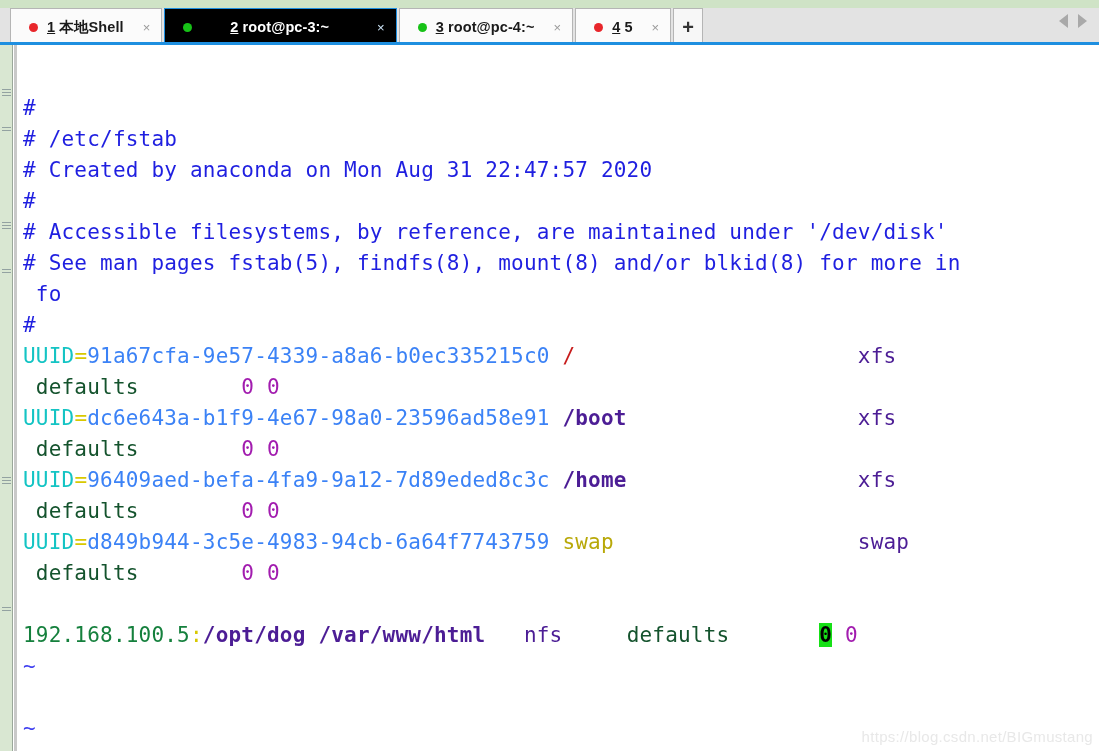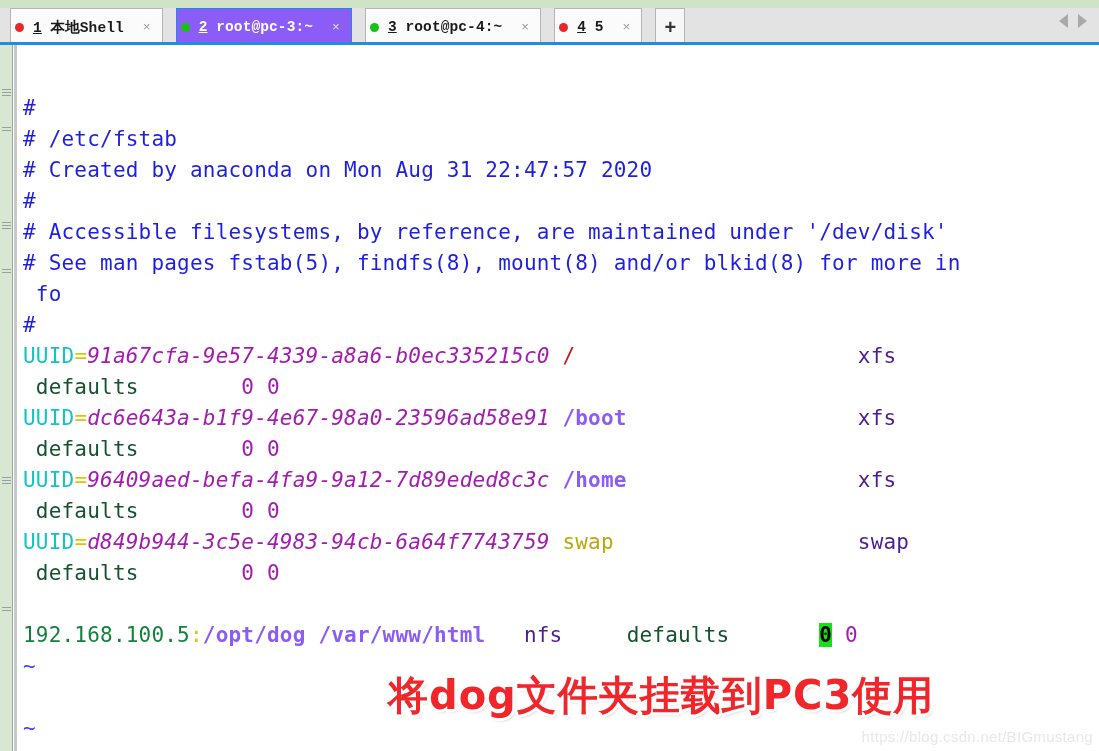--- a/index.html
+++ b/index.html
@@ -35,32 +35,32 @@
     height: 37px;
     display: flex;
     align-items: stretch;
   }
   .tab {
     position: relative;
     display: flex;
     align-items: center;
     box-sizing: border-box;
     height: 37px;
-    padding: 0 8px 0 4px;
+    padding: 0 8px 0 18px;
     border: 1px solid #b5b5b5;
     border-bottom: none;
     background: #fbfbfb;
-    margin-right: 13px;
+    margin-right: 2px;
     cursor: pointer;
     white-space: nowrap;
-    font-family: Liberation Mono, monospace;
   }
   .tab.active {
-    background: #8b5cf6;
+    background: #000000;
     border-color: #1e8fe0;
+    gap: 29px;
   }
   .tab .dot {
     width: 9px; height: 9px;
     border-radius: 50%;
     margin-right: 9px;
     flex: 0 0 auto;
   }
   .tab .label {
     font-size: 14.5px;
     color: #1a1a1a;
@@ -164,23 +164,23 @@
   .termlines {
     position: absolute;
     left: 6px; top: 48px;
     width: 1090px;
   }
   .ln { height: 31px; }
 
   .c-comment { color: #1f1fe0; }
   .c-uuidkey { color: #14c4c4; }
   .c-eq      { color: #d8c800; }
-  .c-uuidval { color: #a21caf; font-style: italic; }
+  .c-uuidval { color: #3b82f6; }
   .c-path    { color: #c71b1b; }
-  .c-dark    { color: #8b5cf6; font-weight: 700; }
+  .c-dark    { color: #4c1d95; font-weight: 700; }
   .c-fs      { color: #4c1d95; }
   .c-opt     { color: #14532d; }
   .c-num     { color: #a21caf; }
   .c-olive   { color: #b8a808; }
   .c-ip      { color: #15803d; }
   .c-colon   { color: #d8c800; }
   .c-tilde   { color: #4040f0; }
   .cursor {
     background: #16e016;
     color: #000000;
@@ -284,17 +284,16 @@
     <div class="strip-icon" style="top:560px">
         <i></i>
         <i></i>
       </div>
   </div>
 
   <div class="terminal">
     <div class="termlines" id="term-lines"><div class="ln"><span class="c-comment">#</span></div><div class="ln"><span class="c-comment"># /etc/fstab</span></div><div class="ln"><span class="c-comment"># Created by anaconda on Mon Aug 31 22:47:57 2020</span></div><div class="ln"><span class="c-comment">#</span></div><div class="ln"><span class="c-comment"># Accessible filesystems, by reference, are maintained under '/dev/disk'</span></div><div class="ln"><span class="c-comment"># See man pages fstab(5), findfs(8), mount(8) and/or blkid(8) for more in</span></div><div class="ln"><span class="c-comment"> fo</span></div><div class="ln"><span class="c-comment">#</span></div><div class="ln"><span class="c-uuidkey">UUID</span><span class="c-eq">=</span><span class="c-uuidval">91a67cfa-9e57-4339-a8a6-b0ec335215c0</span><span> </span><span class="c-path">/</span><span>                      </span><span class="c-fs">xfs</span></div><div class="ln"><span> </span><span class="c-opt">defaults</span><span>        </span><span class="c-num">0 0</span></div><div class="ln"><span class="c-uuidkey">UUID</span><span class="c-eq">=</span><span class="c-uuidval">dc6e643a-b1f9-4e67-98a0-23596ad58e91</span><span> </span><span class="c-dark">/boot</span><span>                  </span><span class="c-fs">xfs</span></div><div class="ln"><span> </span><span class="c-opt">defaults</span><span>        </span><span class="c-num">0 0</span></div><div class="ln"><span class="c-uuidkey">UUID</span><span class="c-eq">=</span><span class="c-uuidval">96409aed-befa-4fa9-9a12-7d89eded8c3c</span><span> </span><span class="c-dark">/home</span><span>                  </span><span class="c-fs">xfs</span></div><div class="ln"><span> </span><span class="c-opt">defaults</span><span>        </span><span class="c-num">0 0</span></div><div class="ln"><span class="c-uuidkey">UUID</span><span class="c-eq">=</span><span class="c-uuidval">d849b944-3c5e-4983-94cb-6a64f7743759</span><span> </span><span class="c-olive">swap</span><span>                   </span><span class="c-fs">swap</span></div><div class="ln"><span> </span><span class="c-opt">defaults</span><span>        </span><span class="c-num">0 0</span></div><div class="ln"><span></span></div><div class="ln"><span class="c-ip">192.168.100.5</span><span class="c-colon">:</span><span class="c-dark">/opt/dog</span><span> </span><span class="c-dark">/var/www/html</span><span>   </span><span class="c-fs">nfs</span><span>     </span><span class="c-opt">defaults</span><span>       </span><span class="cursor">0</span><span> </span><span class="c-num">0</span></div><div class="ln"><span class="c-tilde">~</span></div><div class="ln"><span></span></div><div class="ln"><span class="c-tilde">~</span></div><div class="ln"><span></span></div></div>
   </div>
 
-  <div class="overlay-note" id="overlay-note" style="color: rgb(240, 38, 43);"><span>将</span><span class="lat">dog</span><span>文件夹挂载到</span><span class="lat">PC3</span><span>使用</span></div>
 
   <div class="watermark">https://blog.csdn.net/BIGmustang</div>
 
 </div>
 
 </body></html>

